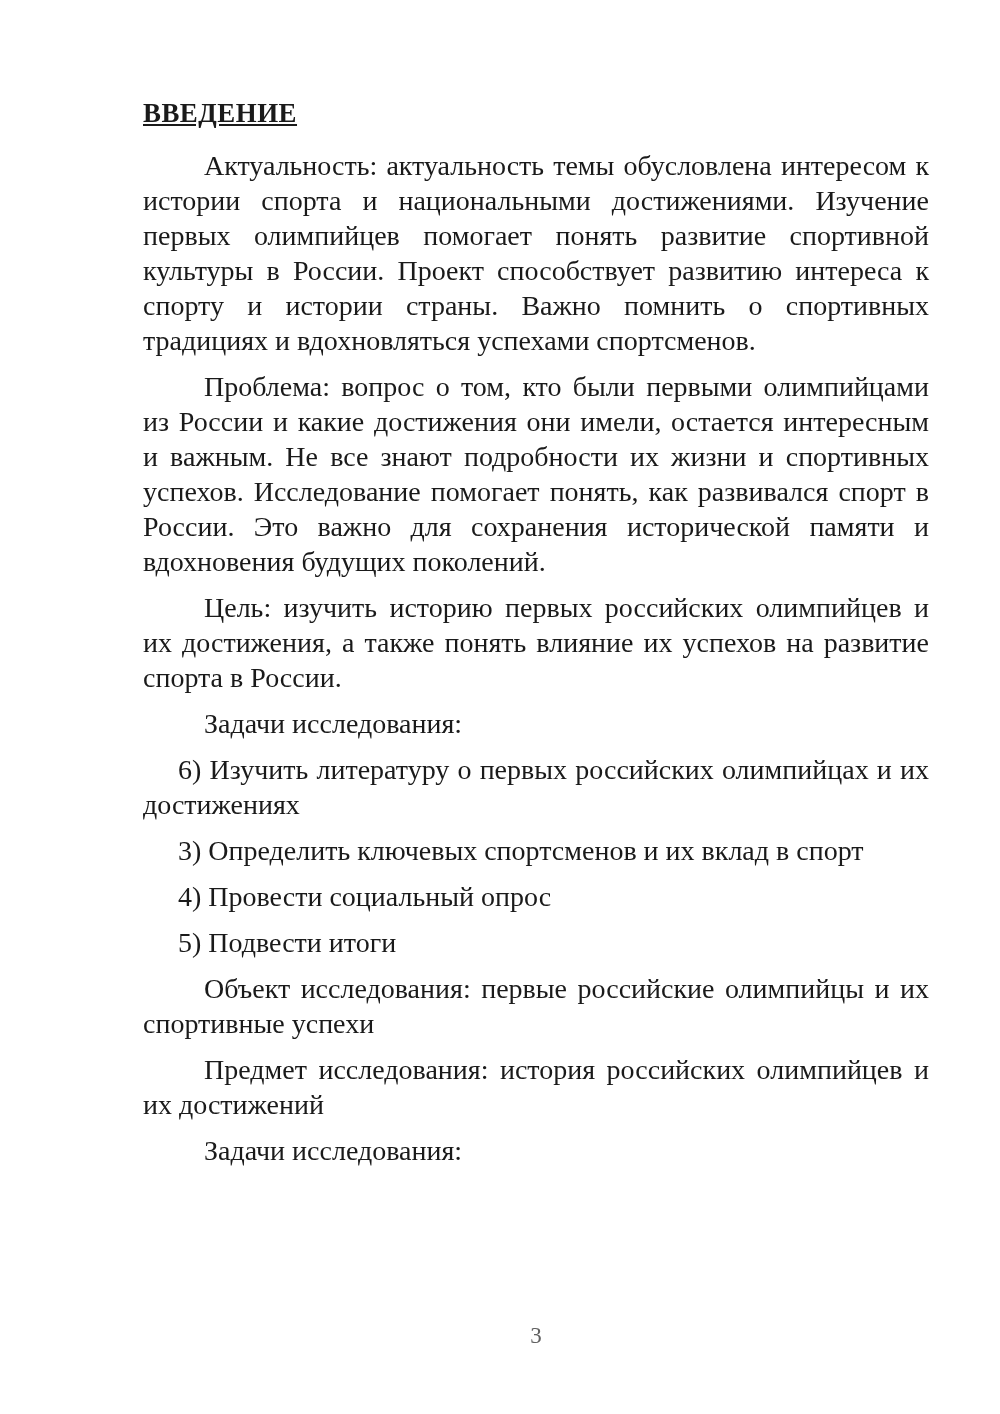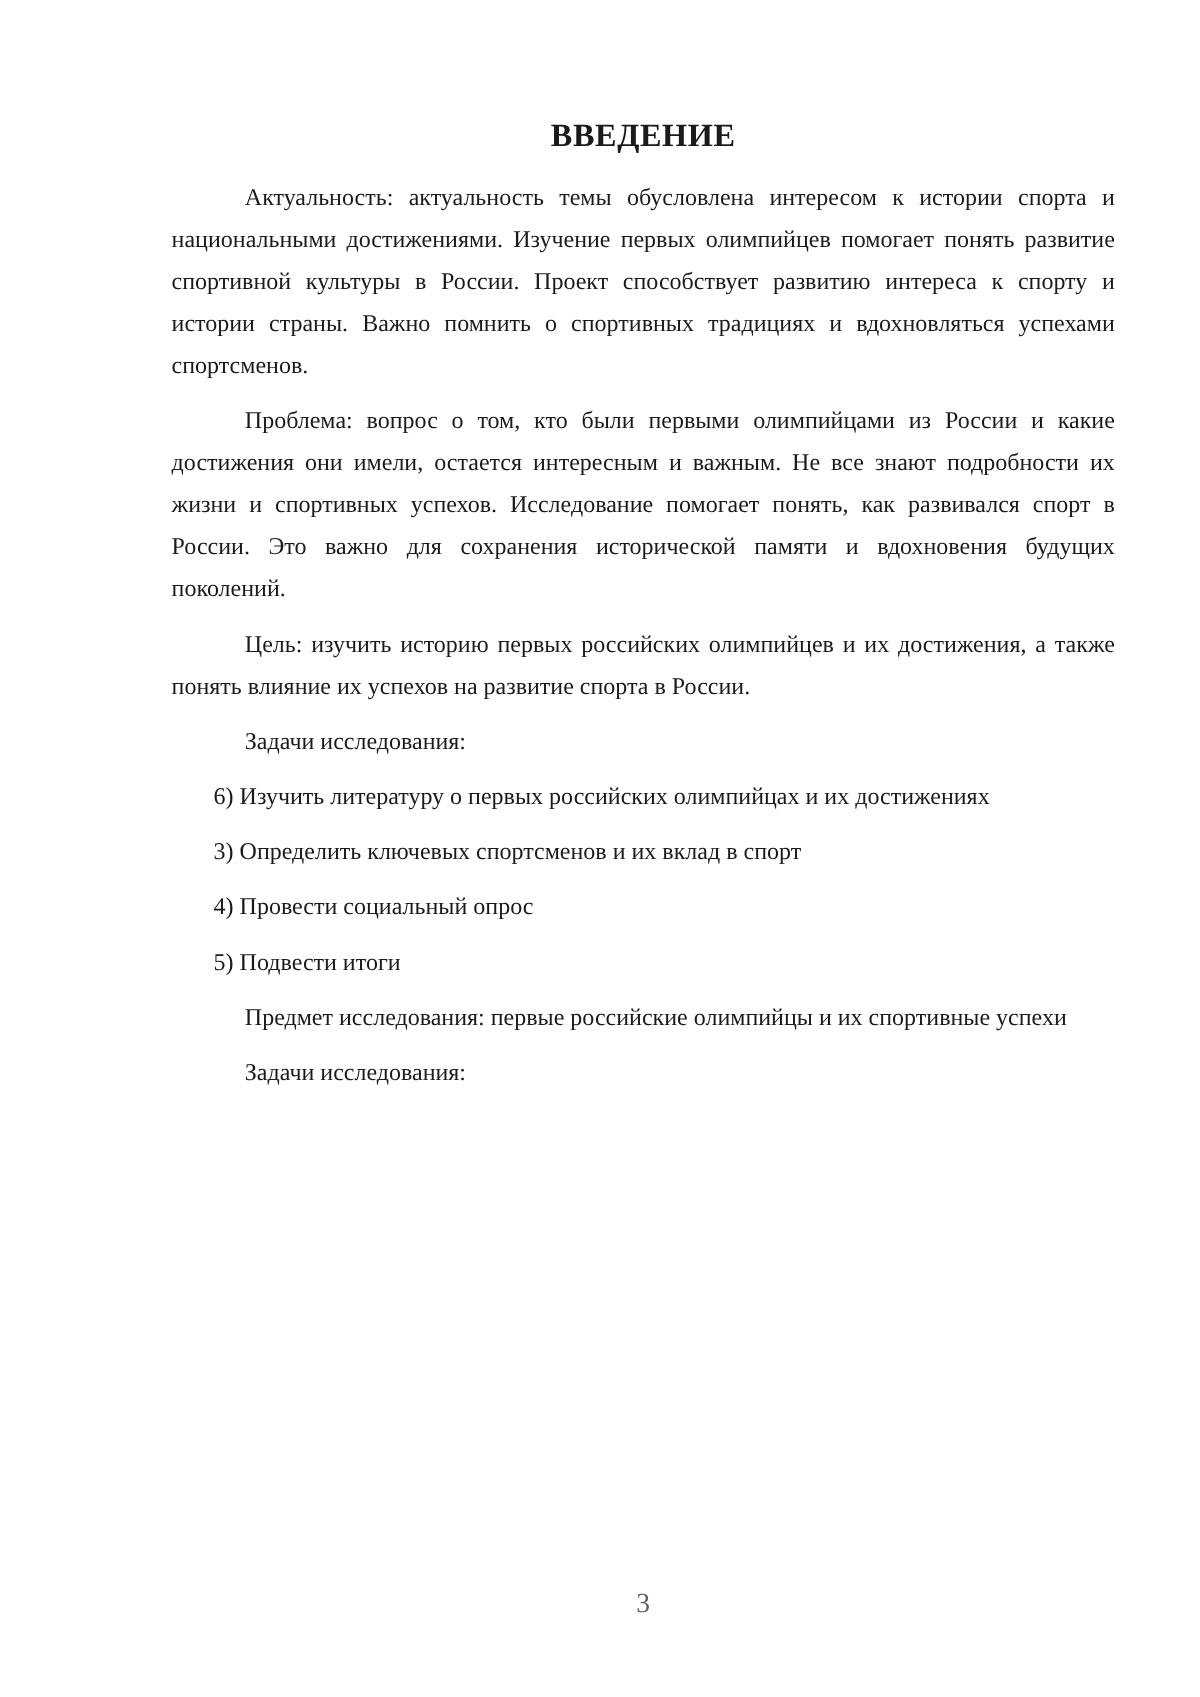--- a/index.html
+++ b/index.html
@@ -16,26 +16,26 @@
     padding: 96px 71px 0 143px;
     font-family: "Liberation Serif", "DejaVu Serif", serif;
     color: #1a1a1a;
     overflow: hidden;
   }
   .doc-title {
     margin: 0 0 17px 0;
     font-size: 26.9px;
     line-height: 35px;
     font-weight: bold;
-    text-align: center;
     letter-spacing: 0.5px;
+    text-decoration: underline;
   }
   .para {
     margin: 0 0 11px 0;
-    font-size: 20px;
+    font-size: 28px;
     line-height: 35px;
     text-align: justify;
     text-indent: 61px;
   }
   .item {
     text-indent: 35px;
   }
   .footer {
     position: absolute;
     top: 1322px;
@@ -64,21 +64,22 @@
 
   <p class="para item">6) Изучить литературу о первых российских олимпийцах и их достижениях</p>
 
 
   <p class="para item">3) Определить ключевых спортсменов и их вклад в спорт</p>
 
   <p class="para item">4) Провести социальный опрос</p>
 
   <p class="para item">5) Подвести итоги</p>
 
-  <p class="para">Предмет исследования: первые российские олимпийцы и их спортивные успехи</p>
+  <p class="para">Объект исследования: первые российские олимпийцы и их спортивные успехи</p>
 
+  <p class="para">Предмет исследования: история российских олимпийцев и их достижений</p>
 
 
   <p class="para">Задачи исследования:</p>
 
   <div class="footer">3</div>
 
 </div>
 
 </body></html>

